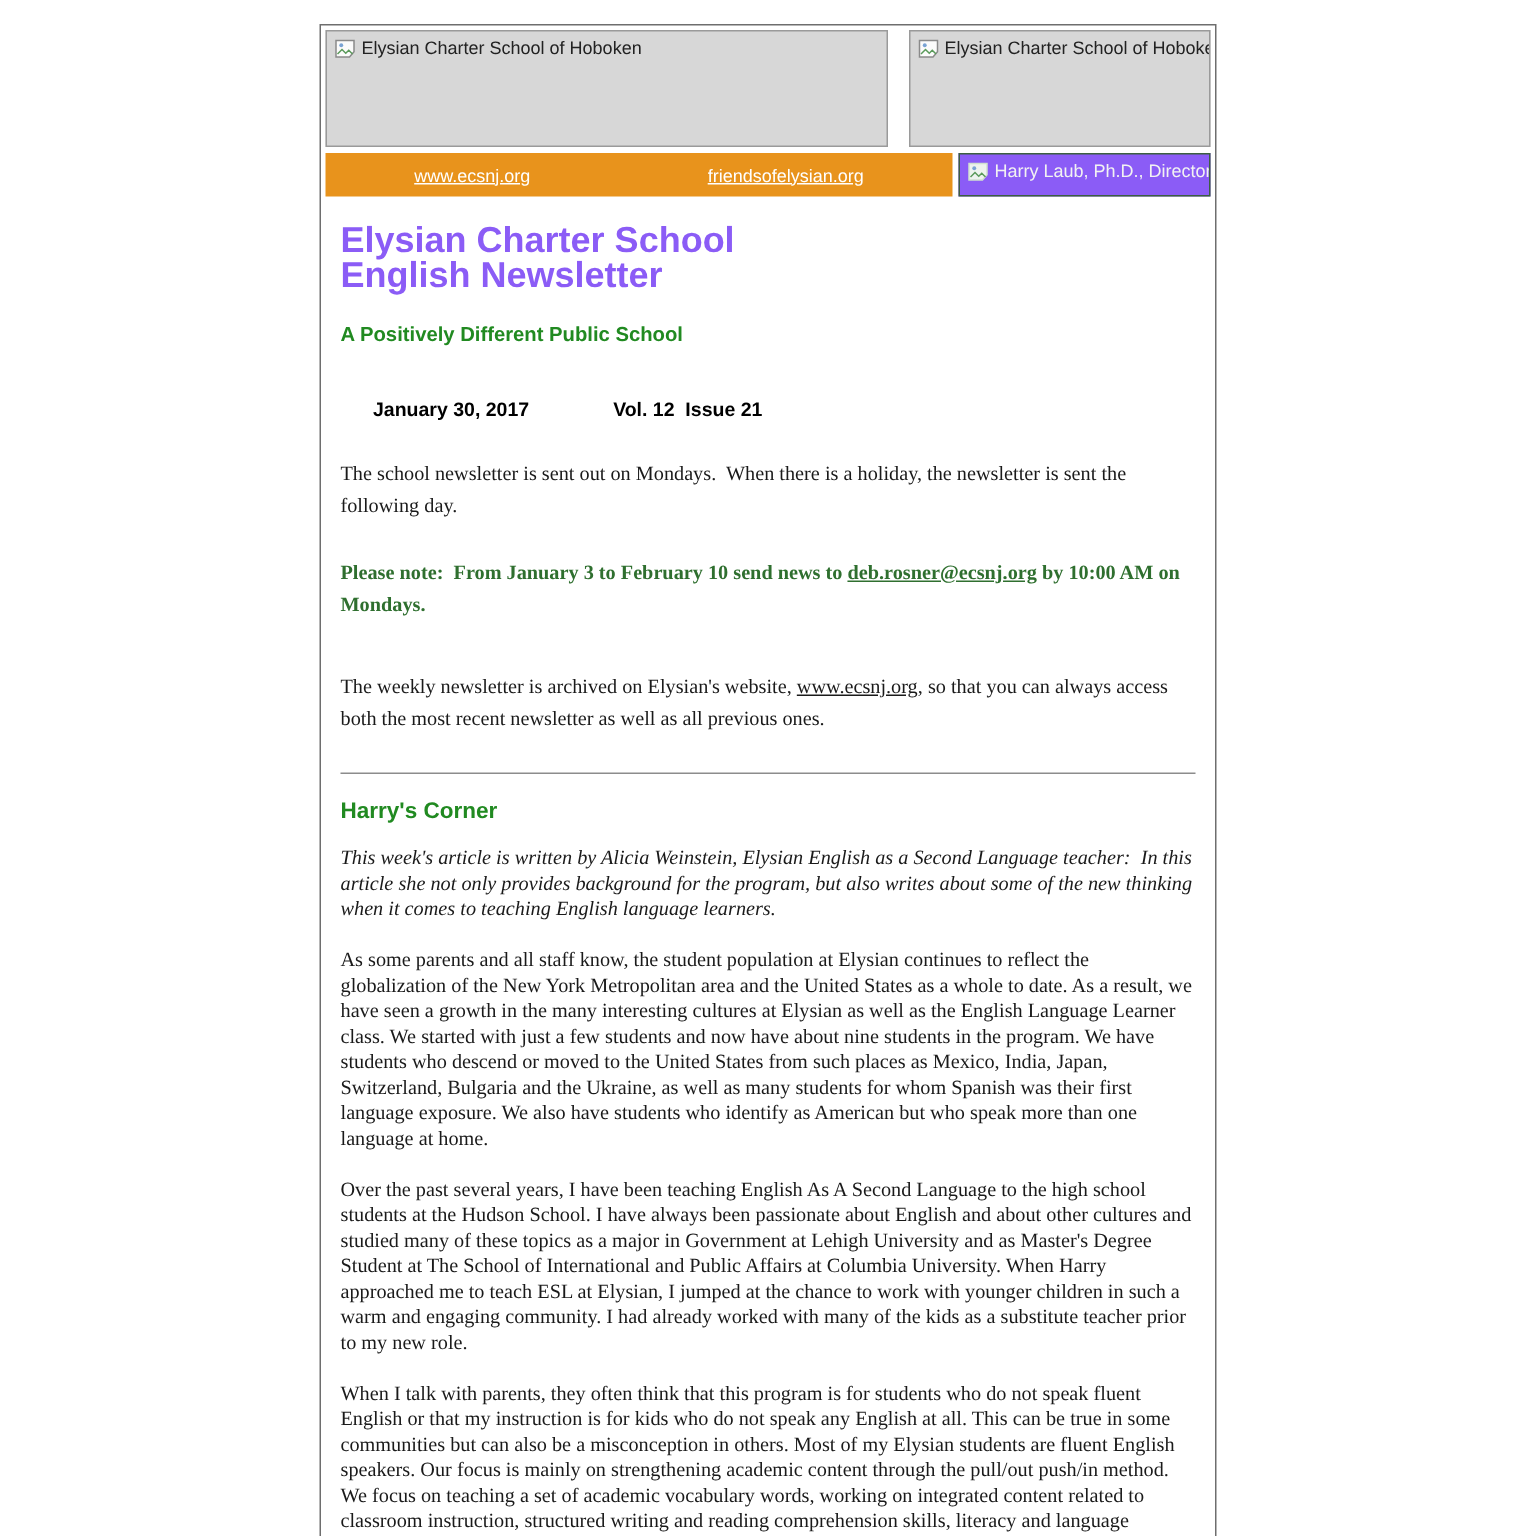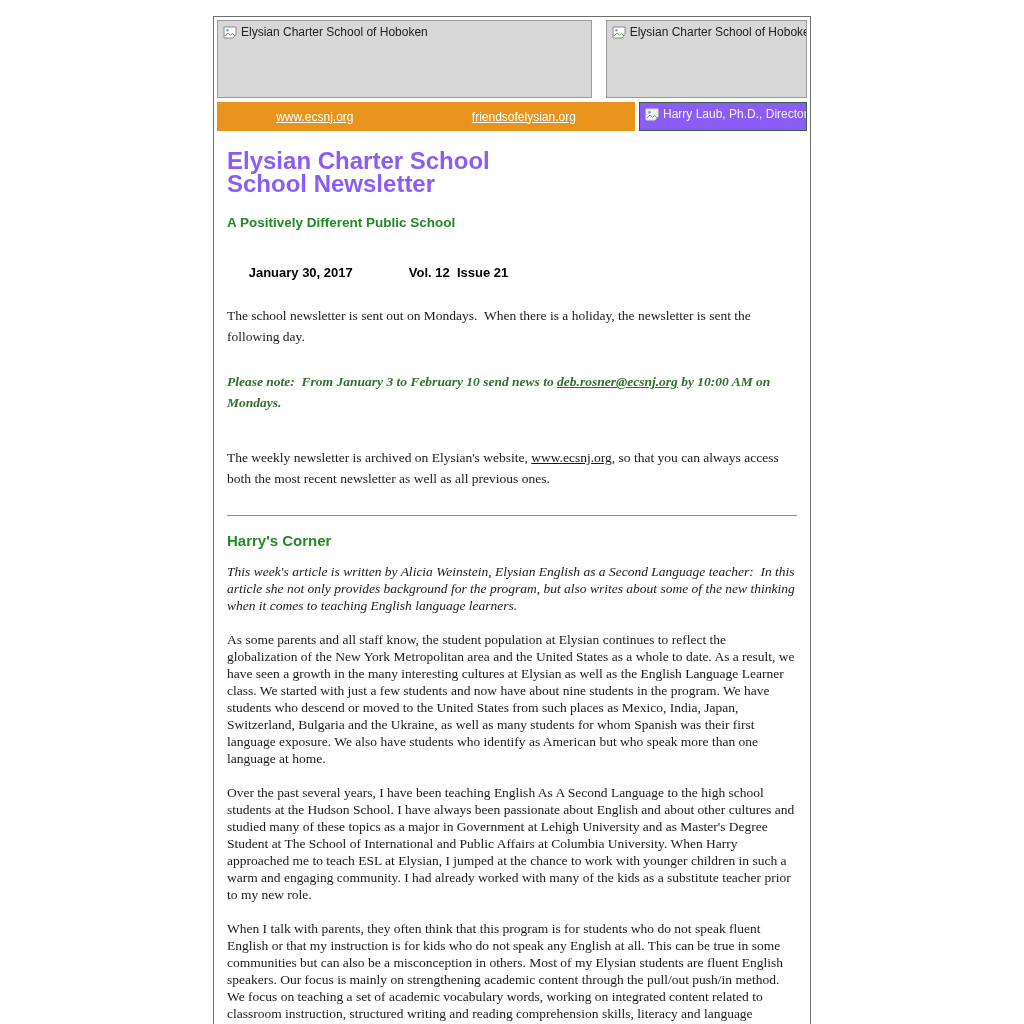--- a/index.html
+++ b/index.html
@@ -100,21 +100,20 @@
     margin: 10px 0 0 0;
     white-space: pre-wrap;
   }
   p.note-p {
     font-size: 13.5px;
     line-height: 21px;
     font-weight: bold;
     color: #2f6f2f;
     margin: 24px 0 0 0;
     white-space: pre-wrap;
-    font-style: italic;
   }
   p.note-p a {
     color: #2f6f2f;
     text-decoration: underline;
     cursor: pointer;
     font-weight: bold;
   }
   p.archive-p { margin-top: 34px; }
   p.archive-p a {
     color: #1a1a1a;
@@ -198,21 +197,21 @@
         </span>
         <span>Harry Laub, Ph.D., Director</span>
       </span>
     </div>
   </div>
 
   <div class="content">
 
     <div class="masthead-title">
       <div>Elysian Charter School</div>
-      <div>School Newsletter</div>
+      <div>English Newsletter</div>
     </div>
 
     <div class="tagline">A Positively Different Public School</div>
 
     <div class="dateline">
       <span>January 30, 2017</span><span class="vol">Vol. 12  Issue 21</span>
     </div>
 
     <p class="lead-p">The school newsletter is sent out on Mondays.  When there is a holiday, the newsletter is sent the following day.</p>
 

